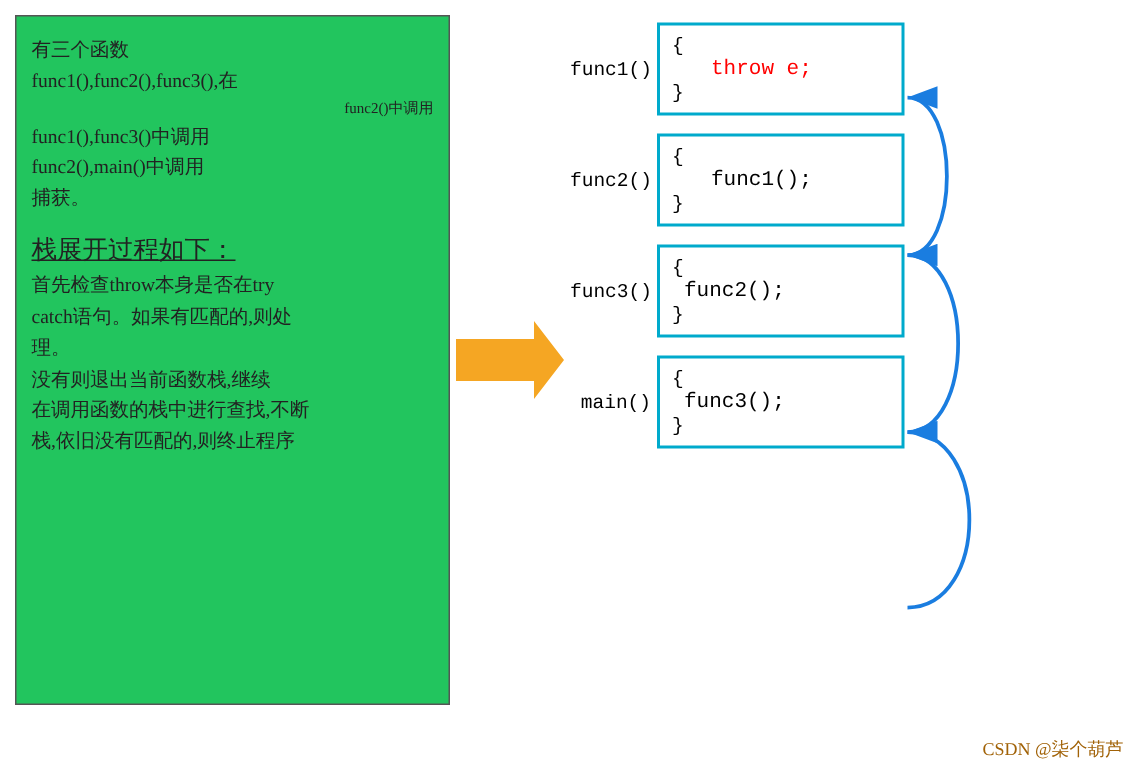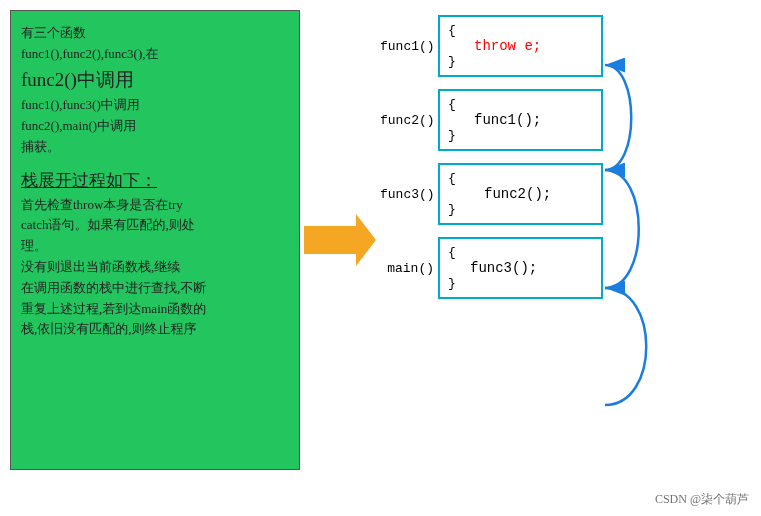--- a/index.html
+++ b/index.html
@@ -117,43 +117,42 @@
       top: 0;
       left: 0;
       pointer-events: none;
     }
 
     .watermark {
       position: absolute;
       bottom: 8px;
       right: 12px;
       font-size: 12px;
-      color: #737373;
+      color: #a16207;
     }
   </style>
 </head>
 <body>
 
 <div class="main-container">
 
   <div class="left-box">
     <div style="font-size:13px;">有三个函数</div>
     <div style="font-size:13px;">func1(),func2(),func3(),在</div>
-    <div style="font-size:19px;">func2()中调用</div>
+    <div style="font-size:10px;text-align:right;">func2()中调用</div>
     <div style="font-size:13px;">func1(),func3()中调用</div>
     <div style="font-size:13px;">func2(),main()中调用</div>
     <div style="font-size:13px;">捕获。</div>
     <div style="height:10px;"></div>
     <div style="font-size:17px;text-decoration:underline;">栈展开过程如下：</div>
     <div style="font-size:13px;">    首先检查throw本身是否在try</div>
     <div style="font-size:13px;">catch语句。如果有匹配的,则处</div>
     <div style="font-size:13px;">理。</div>
     <div style="font-size:13px;">    没有则退出当前函数栈,继续</div>
     <div style="font-size:13px;">在调用函数的栈中进行查找,不断</div>
-    <div style="font-size:13px;">重复上述过程,若到达main函数的</div>
     <div style="font-size:13px;">栈,依旧没有匹配的,则终止程序</div>
   </div>
 
   <div class="arrow-area">
     <svg width="72" height="52" viewBox="0 0 72 52">
       <polygon points="0,12 52,12 52,0 72,26 52,52 52,40 0,40" fill="#f5a623"></polygon>
     </svg>
   </div>
 
   <div class="right-area" style="position:relative;">
@@ -174,30 +173,30 @@
         <span class="brace-right">}</span>
         <span class="func-box-inner" style="margin-left:18px;">func1();</span>
       </div>
     </div>
 
     <div class="func-row">
       <div class="func-label">func3()</div>
       <div class="func-box" style="min-width:165px;min-height:62px;">
         <span class="brace-left">{</span>
         <span class="brace-right">}</span>
-        <span class="func-box-inner" style="margin-left:28px;">func2();</span>
+        <span class="func-box-inner" style="margin-left:0;">func2();</span>
       </div>
     </div>
 
     <div class="func-row">
       <div class="func-label">main()</div>
       <div class="func-box" style="min-width:165px;min-height:62px;">
         <span class="brace-left">{</span>
         <span class="brace-right">}</span>
-        <span class="func-box-inner" style="margin-left:14px;">func3();</span>
+        <span class="func-box-inner" style="margin-left:0;">func3();</span>
       </div>
     </div>
 
     <svg class="curves-svg" width="260" height="490" viewBox="0 0 260 490" style="position:absolute;top:0;left:220px;pointer-events:none;">
 
       <defs>
         <marker id="arrowhead1" markerWidth="8" markerHeight="6" refX="8" refY="3" orient="auto">
           <polygon points="0 0, 8 3, 0 6" fill="#1a7de0"></polygon>
         </marker>
         <marker id="arrowhead2" markerWidth="8" markerHeight="6" refX="8" refY="3" orient="auto">

